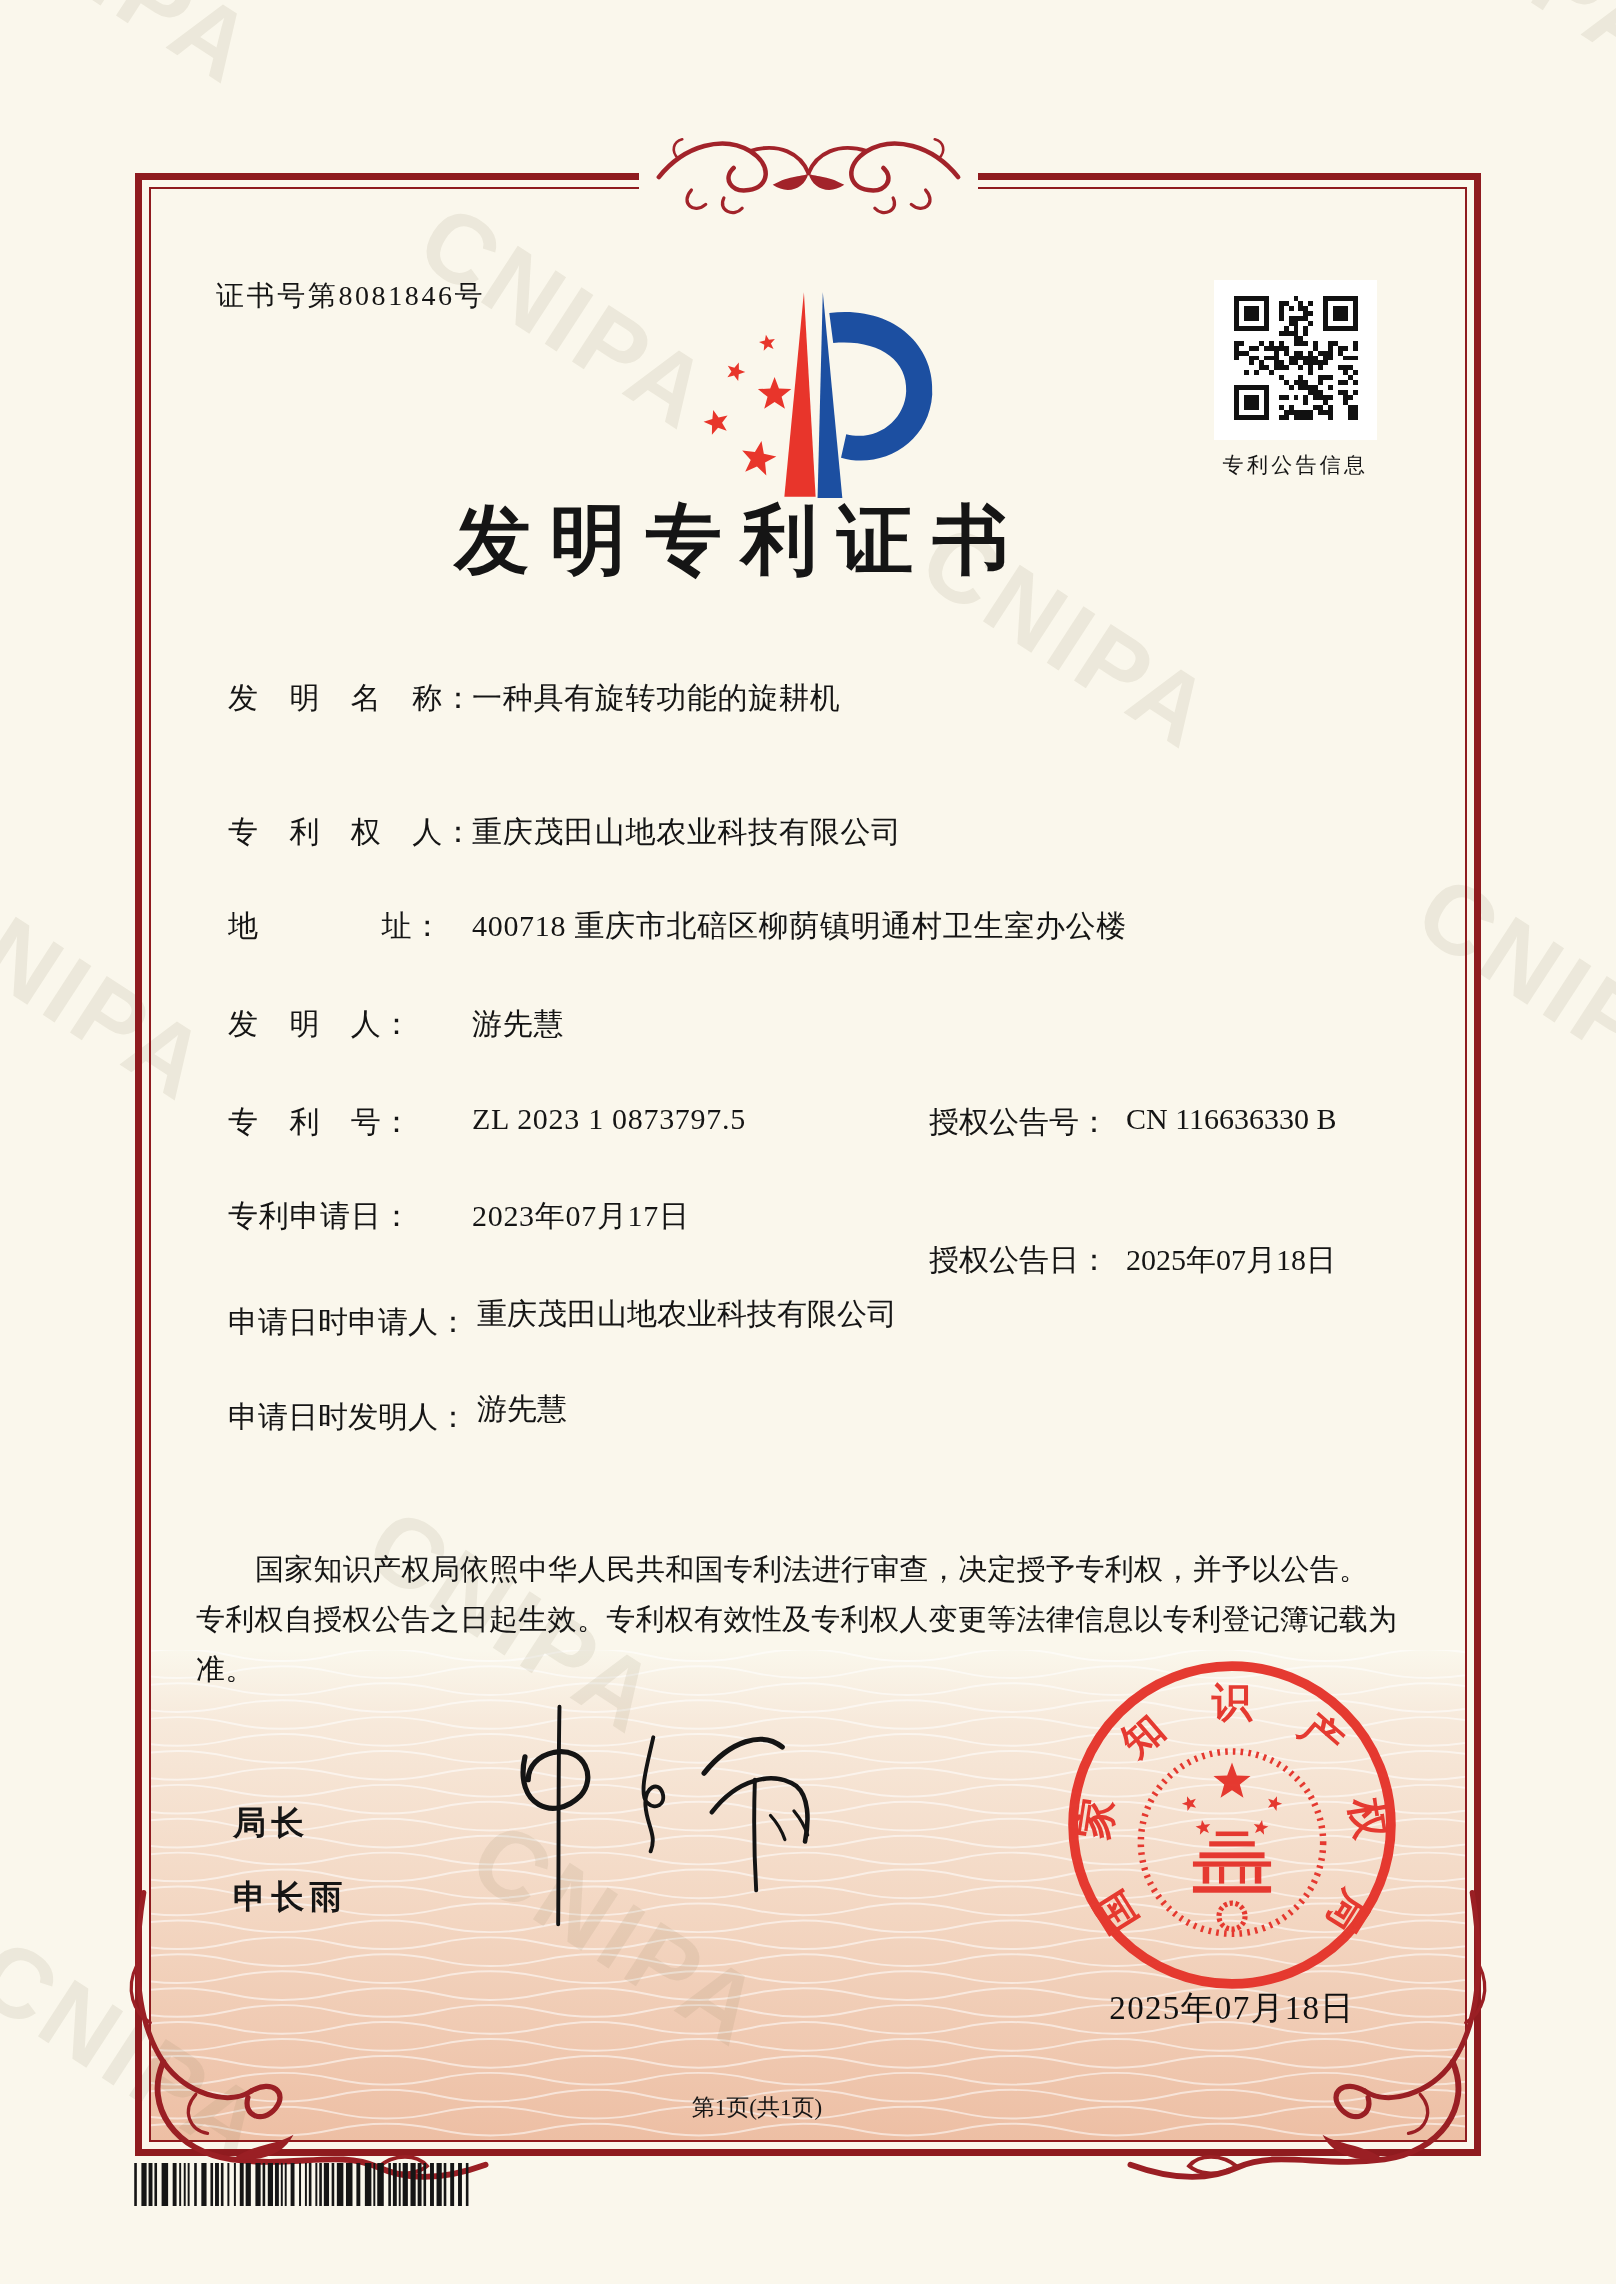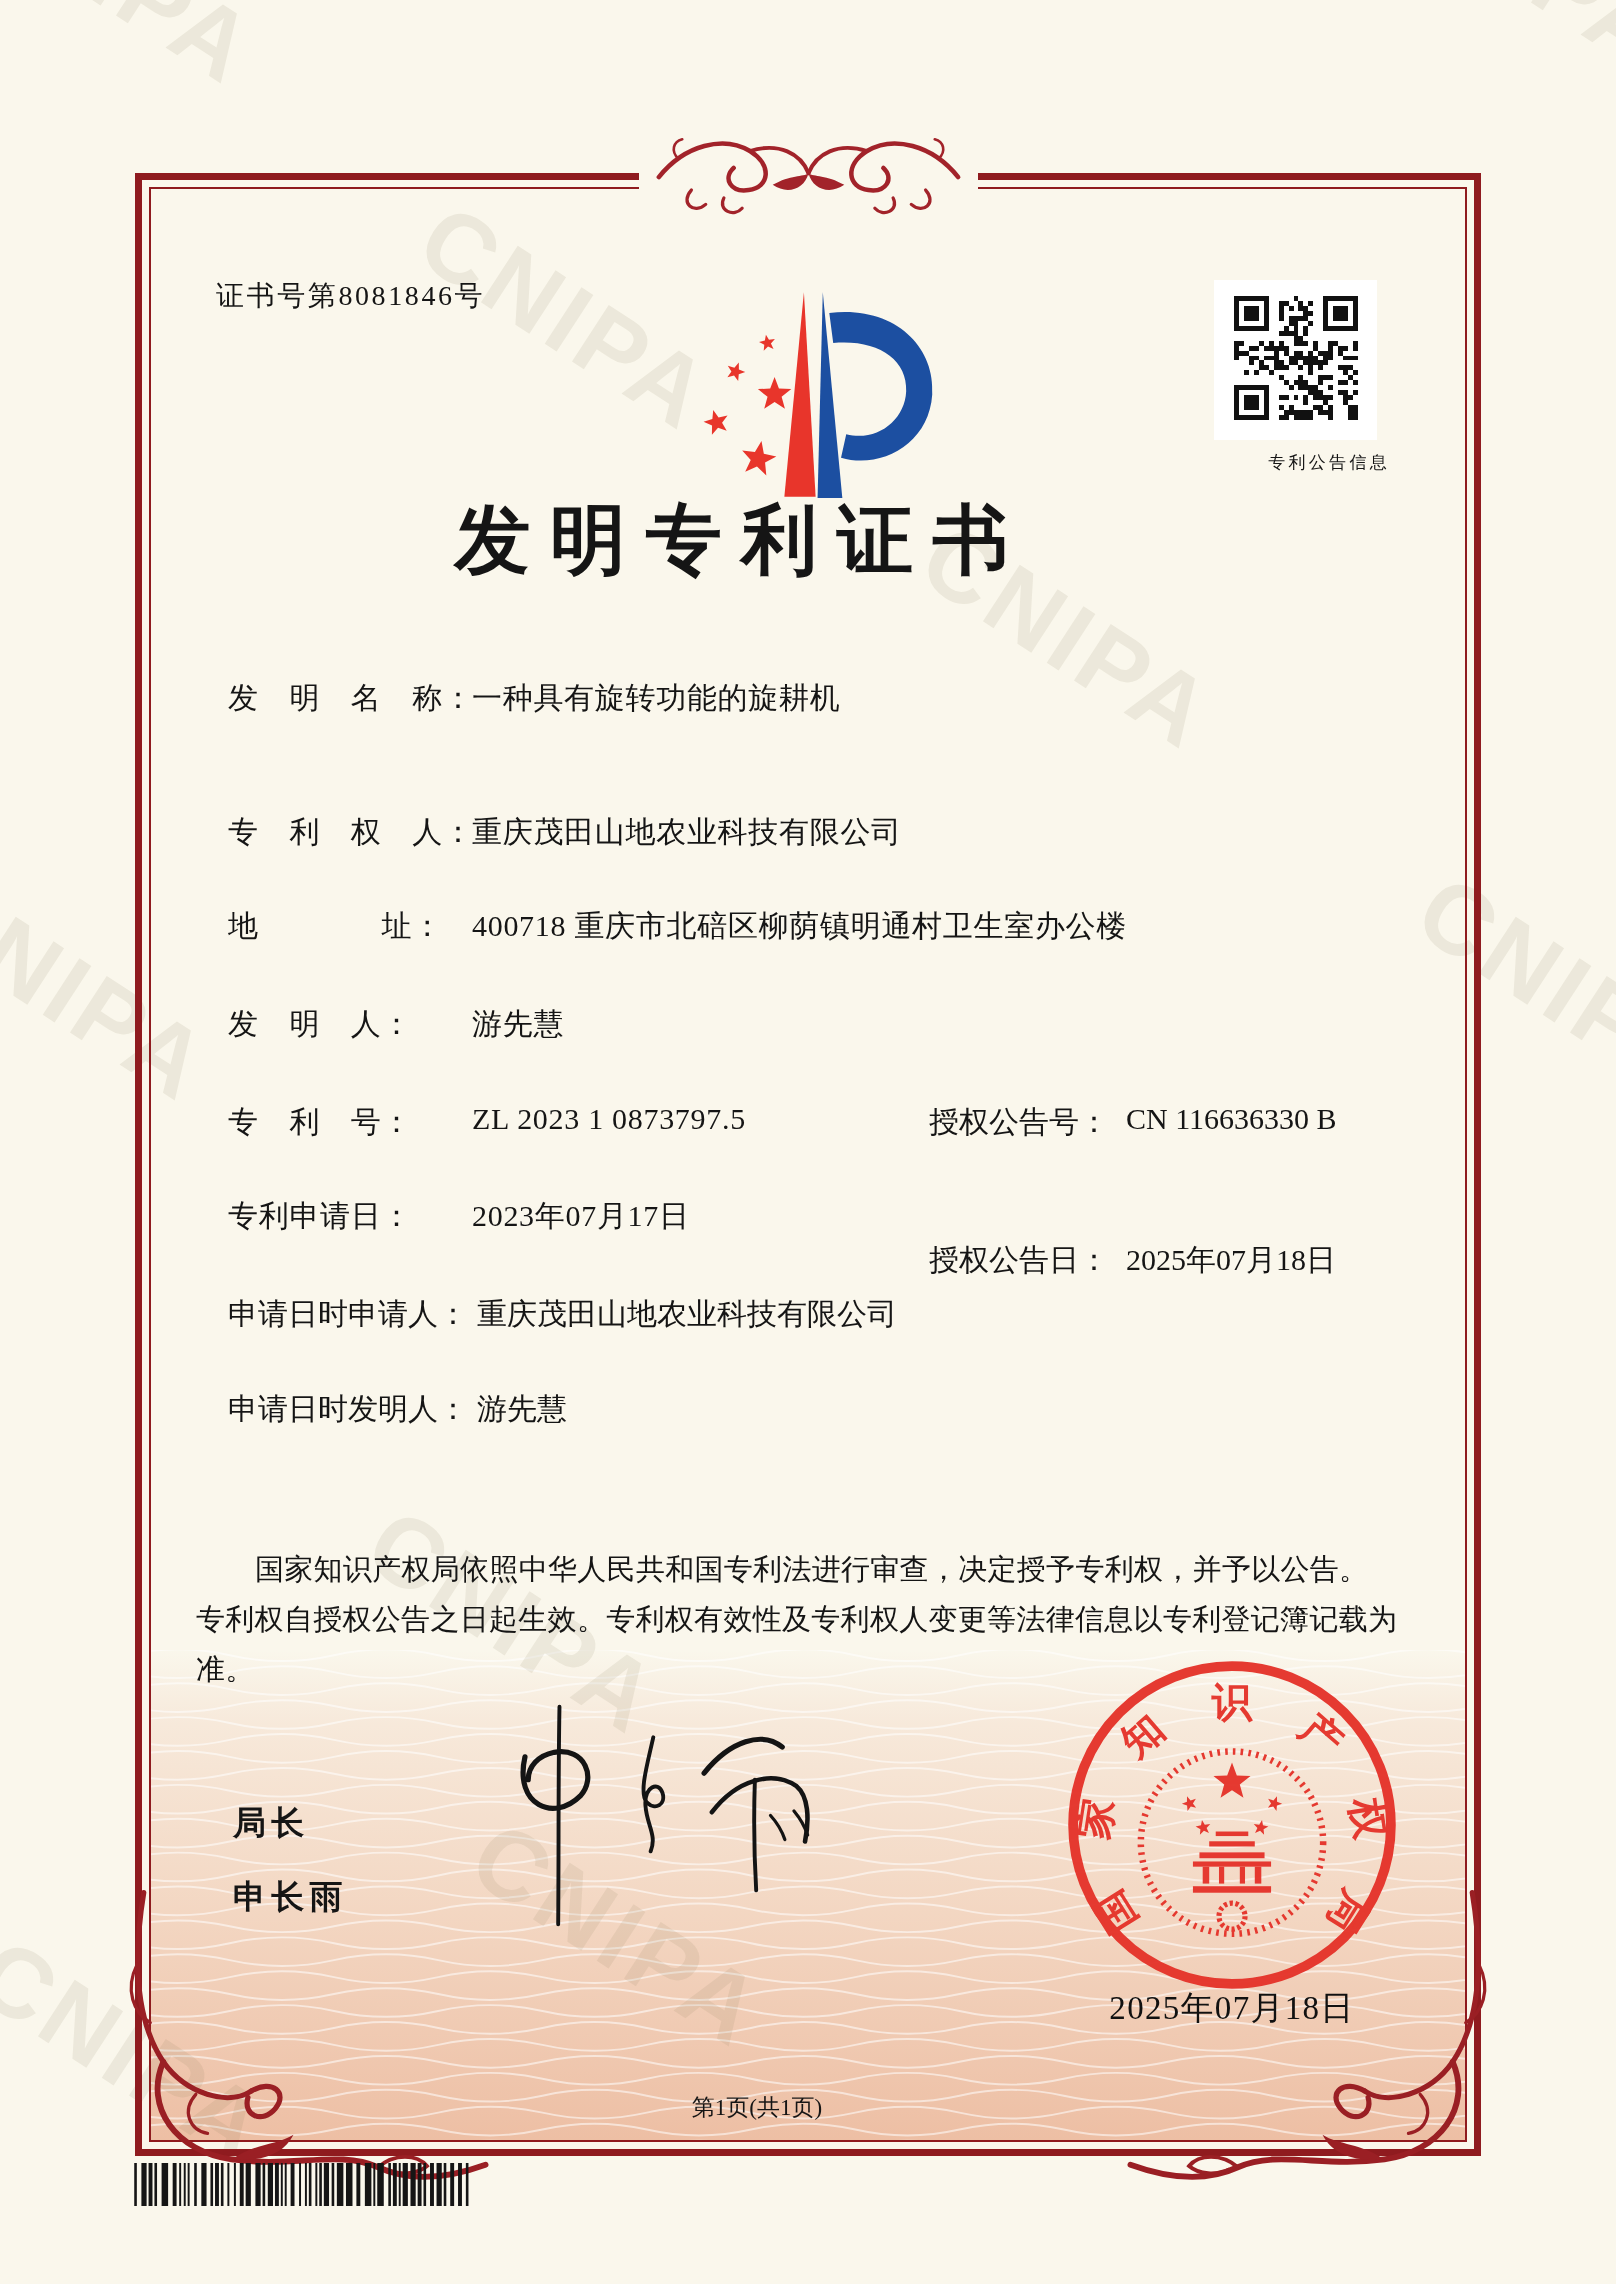--- a/index.html
+++ b/index.html
@@ -19,31 +19,31 @@
   .frame-outer{position:absolute;left:135px;top:173px;width:1346px;height:1983px;
     border:7.8px solid #8F1B1F;box-sizing:border-box;z-index:3;}
   .frame-inner{position:absolute;left:149px;top:187px;width:1318px;height:1955px;
     border:2px solid #8F1B1F;box-sizing:border-box;z-index:3;}
   
   .band{position:absolute;left:151px;top:1650px;width:1314px;height:490px;z-index:1;
     background:linear-gradient(180deg,rgba(240,201,178,0) 0%,rgba(240,201,178,0.30) 15%,
       rgba(239,196,170,0.62) 52%,rgba(236,186,158,0.92) 100%);overflow:hidden;}
   .cert-no{position:absolute;left:216px;top:277px;font-size:28px;letter-spacing:2.6px;z-index:5;}
   .qr-box{position:absolute;left:1214px;top:280px;width:163px;height:160px;background:#fff;z-index:5;}
-  .qr-caption{position:absolute;left:1201px;top:451px;width:189px;text-align:right;
-    font-size:17px;letter-spacing:3.3px;z-index:5;}
+  .qr-caption{position:absolute;left:1201px;top:451px;width:189px;text-align:center;
+    font-size:21px;letter-spacing:3.3px;z-index:5;}
   .title{position:absolute;left:0;top:490px;width:1463px;text-align:center;font-size:76px;
     font-weight:bold;letter-spacing:19.6px;text-indent:19.6px;z-index:5;}
   .row{position:absolute;left:228px;display:flex;font-size:30px;letter-spacing:0.7px;
     white-space:nowrap;z-index:5;gap:13px;}
   .row .lab{width:231px;flex:none;}
   .rowR{position:absolute;left:929px;display:flex;font-size:30px;white-space:nowrap;z-index:5;font-family:Liberation Serif, serif;}
   .rowR .lab2{width:197px;flex:none;}
   .rowX{position:absolute;left:228px;display:flex;font-size:30px;white-space:nowrap;z-index:5;}
-  .rowX .labx{margin-right:9px;}
+  .rowX .labx{margin-right:9px;margin-top:8px;}
   .statement{position:absolute;left:196px;top:1544px;width:1232px;font-size:29px;
     line-height:50px;letter-spacing:0.3px;z-index:5;}
   .statement .l1{padding-left:59px;}
   .signer{position:absolute;left:233px;font-size:33px;font-weight:bold;letter-spacing:5.2px;
     font-family:"Liberation Sans","DejaVu Sans",sans-serif;z-index:6;}
   .seal-date{position:absolute;left:1069px;top:1986px;width:326px;text-align:center;
     font-size:33px;letter-spacing:1.3px;color:#111;z-index:7;}
   .footer-page{position:absolute;left:135px;top:2092px;width:1244px;text-align:center;
     font-size:23px;z-index:5;}
   .seal-ch{font-size:62px;font-weight:bold;fill:#E5332A;font-family:"Liberation Serif","DejaVu Serif",serif;}

